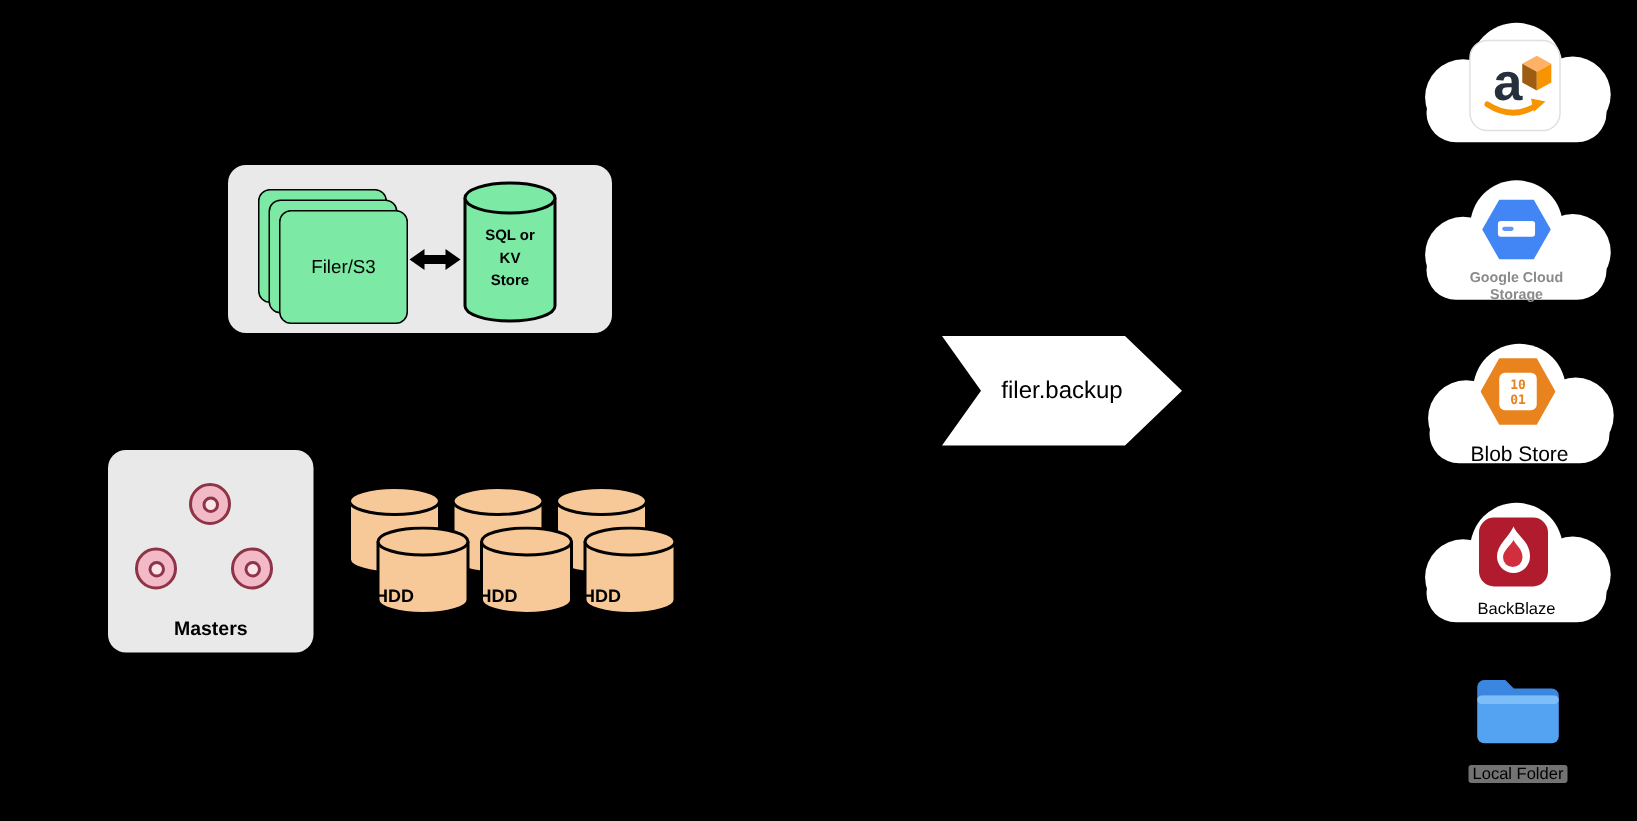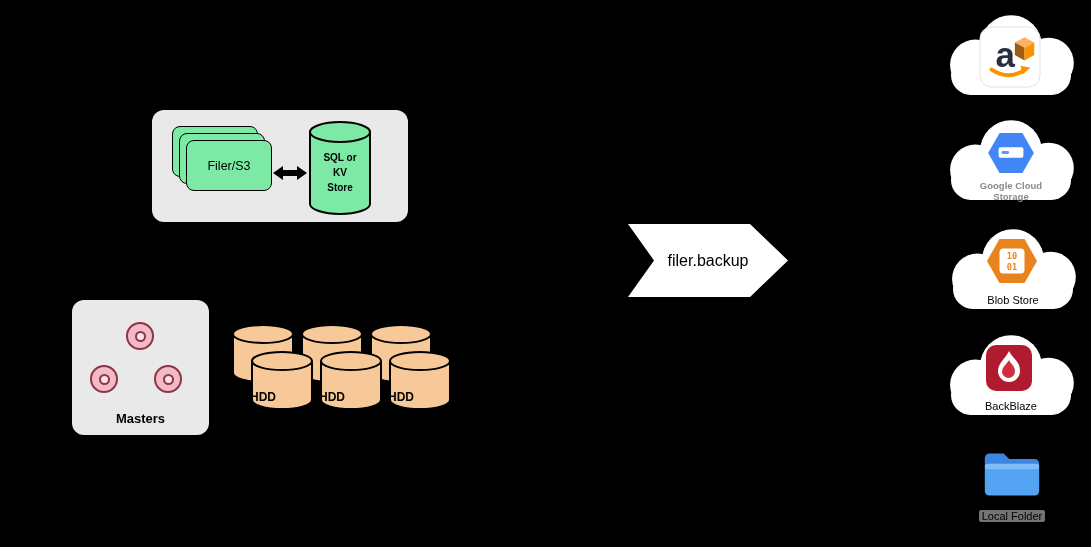--- a/index.html
+++ b/index.html
@@ -4,21 +4,21 @@
 <style>
   * { margin:0; padding:0; box-sizing:border-box; }
   html,body { background:#000; font-family:"Liberation Sans", sans-serif; }
   #canvas { position:relative; width:1091px; height:547px; background:#000; overflow:hidden; }
 
   .panel { position:absolute; background:#e9e9e9; border-radius:12px; }
 
   
   .filer-group { left:152px; top:110px; width:256px; height:112px; }
   .stack { position:absolute; left:20px; top:16px; width:102px; height:78px; }
-  .layer { position:absolute; width:86px; height:51px; background:#7ce9a4; border:1.5px solid #000; border-radius:8px; }
+  .layer { position:absolute; width:86px; height:76px; background:#7ce9a4; border:1.5px solid #000; border-radius:8px; }
   .layer-1 { left:0; top:0; }
   .layer-2 { left:7px; top:7px; }
   .layer-3 { left:14px; top:14px; display:flex; align-items:center; justify-content:center; }
   .node-label { font-size:12.5px; color:#000; }
   .dbl-arrow { position:absolute; left:120px; top:54px; width:36px; height:18px; }
   .sql-store { position:absolute; left:156px; top:10px; width:64px; height:96px; }
   .sql-store svg, .hdd svg, .backup-arrow svg { width:100%; height:100%; display:block; }
   .sql-label { position:absolute; left:0; top:30px; width:100%; text-align:center;
                font-size:10px; font-weight:bold; line-height:15px; color:#000; }
 
@@ -51,21 +51,21 @@
   .aws-icon{position:absolute;left:979px;top:26px;width:62px;height:62px;}
   .aws-a{font-family:"Liberation Sans",sans-serif;font-size:36px;font-weight:bold;fill:#252f3e;}
 
   .gcs-icon{position:absolute;left:988px;top:133px;width:46px;height:40px;}
   .gcs-label{position:absolute;left:936px;top:180px;width:150px;text-align:center;
              font-size:9.5px;font-weight:bold;color:#8a8a8a;line-height:11px;}
 
   .azure-icon{position:absolute;left:987px;top:238px;width:50px;height:46px;}
   .azure-digits{font-size:9px;font-weight:bold;fill:#e8831d;text-anchor:middle;
                 font-family:"DejaVu Sans Mono",monospace;}
-  .azure-label{position:absolute;left:938px;top:294px;width:150px;text-align:center;font-size:11px;color:#000;}
+  .azure-label{position:absolute;left:938px;top:294px;width:150px;text-align:center;font-size:14px;color:#000;}
 
   .bb-icon{position:absolute;left:985px;top:344px;width:48px;height:48px;}
   .bb-label{position:absolute;left:936px;top:400px;width:150px;text-align:center;font-size:11px;color:#000;}
 
   .folder-icon{position:absolute;left:982px;top:448px;width:60px;height:52px;}
   .local-label{position:absolute;left:937px;top:506px;width:150px;text-align:center;}
   .local-label .chip{background:#737373;color:#000;font-size:11px;padding:0 3px;border-radius:2px;}
 </style>
 </head>
 <body>

